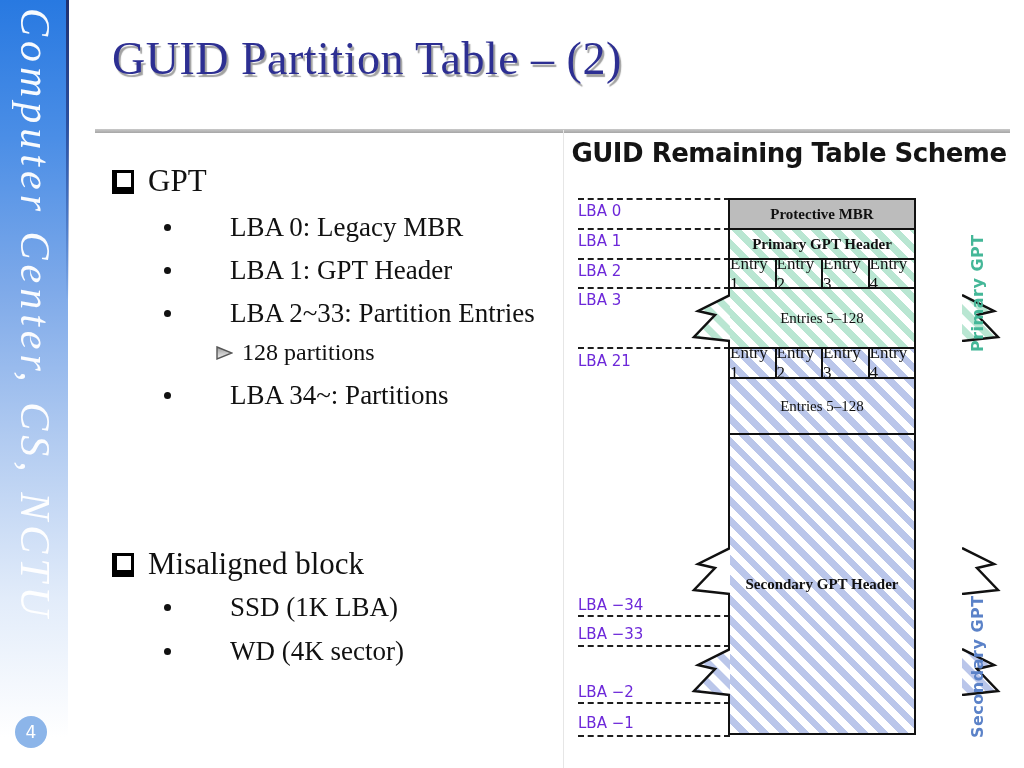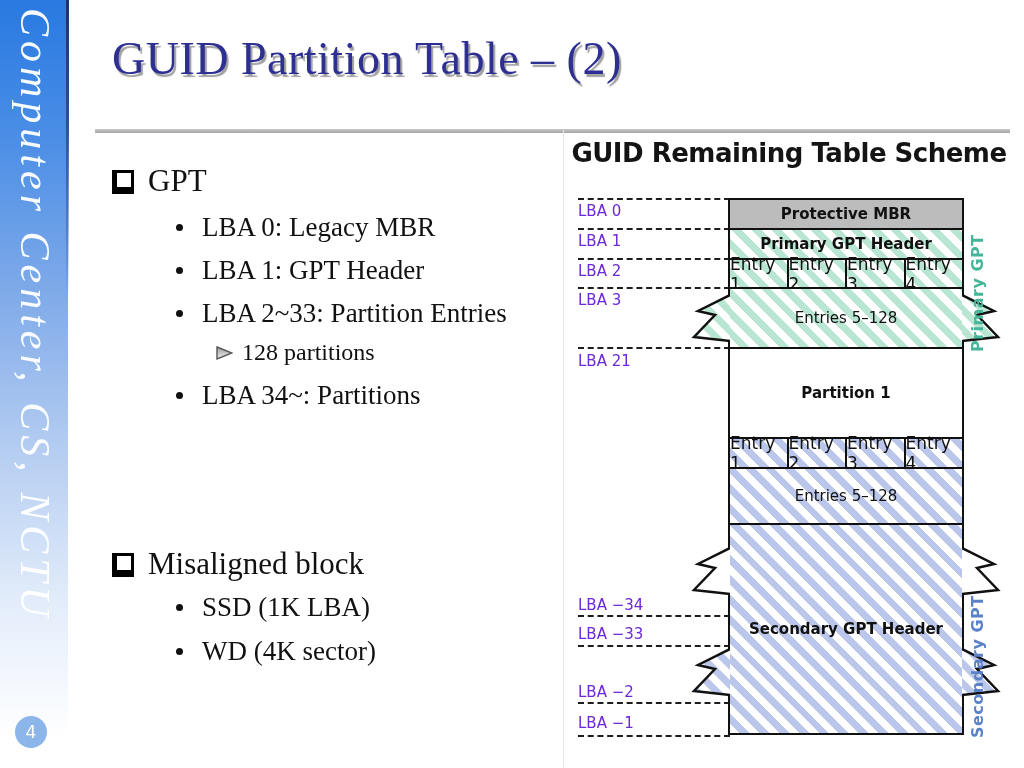--- a/index.html
+++ b/index.html
@@ -20,34 +20,34 @@
 
   
   .slide-title{position:absolute;left:112px;top:32px;font-size:46px;color:#2d2f92;
     text-shadow:2px 3px 1px rgba(130,130,130,.75);letter-spacing:.5px;white-space:nowrap;}
   .divider{position:absolute;left:95px;top:129px;width:915px;height:4px;
     background:linear-gradient(to bottom,#c9c9c9,#a6a6a6);}
 
   
   .bl{position:absolute;display:flex;align-items:flex-start;color:#111;line-height:1.15;white-space:nowrap;}
   .bl.l1{left:112px;font-size:31px;}
-  .bl.l2{left:176px;font-size:27px;}
+  .bl.l2{left:164px;font-size:27px;gap:40px;}
   .bl.l3{left:216px;font-size:24px;}
   .sq-bullet{width:14px;height:14px;border:3px solid #000;border-left-width:5px;border-bottom-width:7px;
     margin:7px 14px 0 0;flex:none;}
   .dot-bullet{width:7px;height:7px;border-radius:50%;background:#111;margin:12px 19px 0 0;flex:none;}
   .arrow-bullet{margin:7px 9px 0 0;flex:none;}
 
   
   .diagram{position:absolute;left:563px;top:130px;width:461px;height:638px;
     font-family:"DejaVu Sans","Liberation Sans",sans-serif;border-left:1px solid #e6e6e6;}
   .dg-title{position:absolute;left:0;top:8px;width:450px;text-align:center;
     font-size:26px;font-weight:bold;color:#141414;letter-spacing:-.5px;white-space:nowrap;}
-  .gpt-box{position:absolute;left:164px;top:68px;width:236px;height:537px;
-    border:2px solid #111;box-sizing:border-box;display:flex;flex-direction:column;}
+  .gpt-box{position:absolute;left:164px;top:68px;width:188px;height:537px;
+    border:2px solid #111;box-sizing:border-box;display:flex;flex-direction:column;font-family:Liberation Serif, serif;}
   .dg-row{position:relative;border-bottom:2px solid #111;box-sizing:border-box;
     display:flex;align-items:center;justify-content:center;font-size:15px;color:#111;}
   .dg-row.last{border-bottom:none;flex:1;}
   .gray{background:#bcbcbc;}
   .teal{background:repeating-linear-gradient(45deg,#ffffff 0 7px,#b9e6d2 7px 14px);}
   .blue{background:repeating-linear-gradient(45deg,#ffffff 0 7px,#bac6ea 7px 14px);}
   .bold{font-weight:bold;}
   .entries-row{padding:0;}
   .entry-cell{flex:1;border-right:2px solid #111;box-sizing:border-box;height:100%;
     display:flex;align-items:center;justify-content:center;font-size:17px;}
@@ -160,23 +160,20 @@
       </div>
       <div class="dg-row teal entries-row" style="height:29px">
         <span class="entry-cell">Entry 1</span>
         <span class="entry-cell">Entry 2</span>
         <span class="entry-cell">Entry 3</span>
         <span class="entry-cell">Entry 4</span>
       </div>
       <div class="dg-row teal" style="height:60px">
         <span>Entries 5–128</span>
       </div>
-      <div class="dg-row bold" style="height:90px">
-        <span>Partition 1</span>
-      </div>
       <div class="dg-row blue entries-row" style="height:30px">
         <span class="entry-cell">Entry 1</span>
         <span class="entry-cell">Entry 2</span>
         <span class="entry-cell">Entry 3</span>
         <span class="entry-cell">Entry 4</span>
       </div>
       <div class="dg-row blue" style="height:56px">
         <span>Entries 5–128</span>
       </div>
       <div class="dg-row blue bold last">

